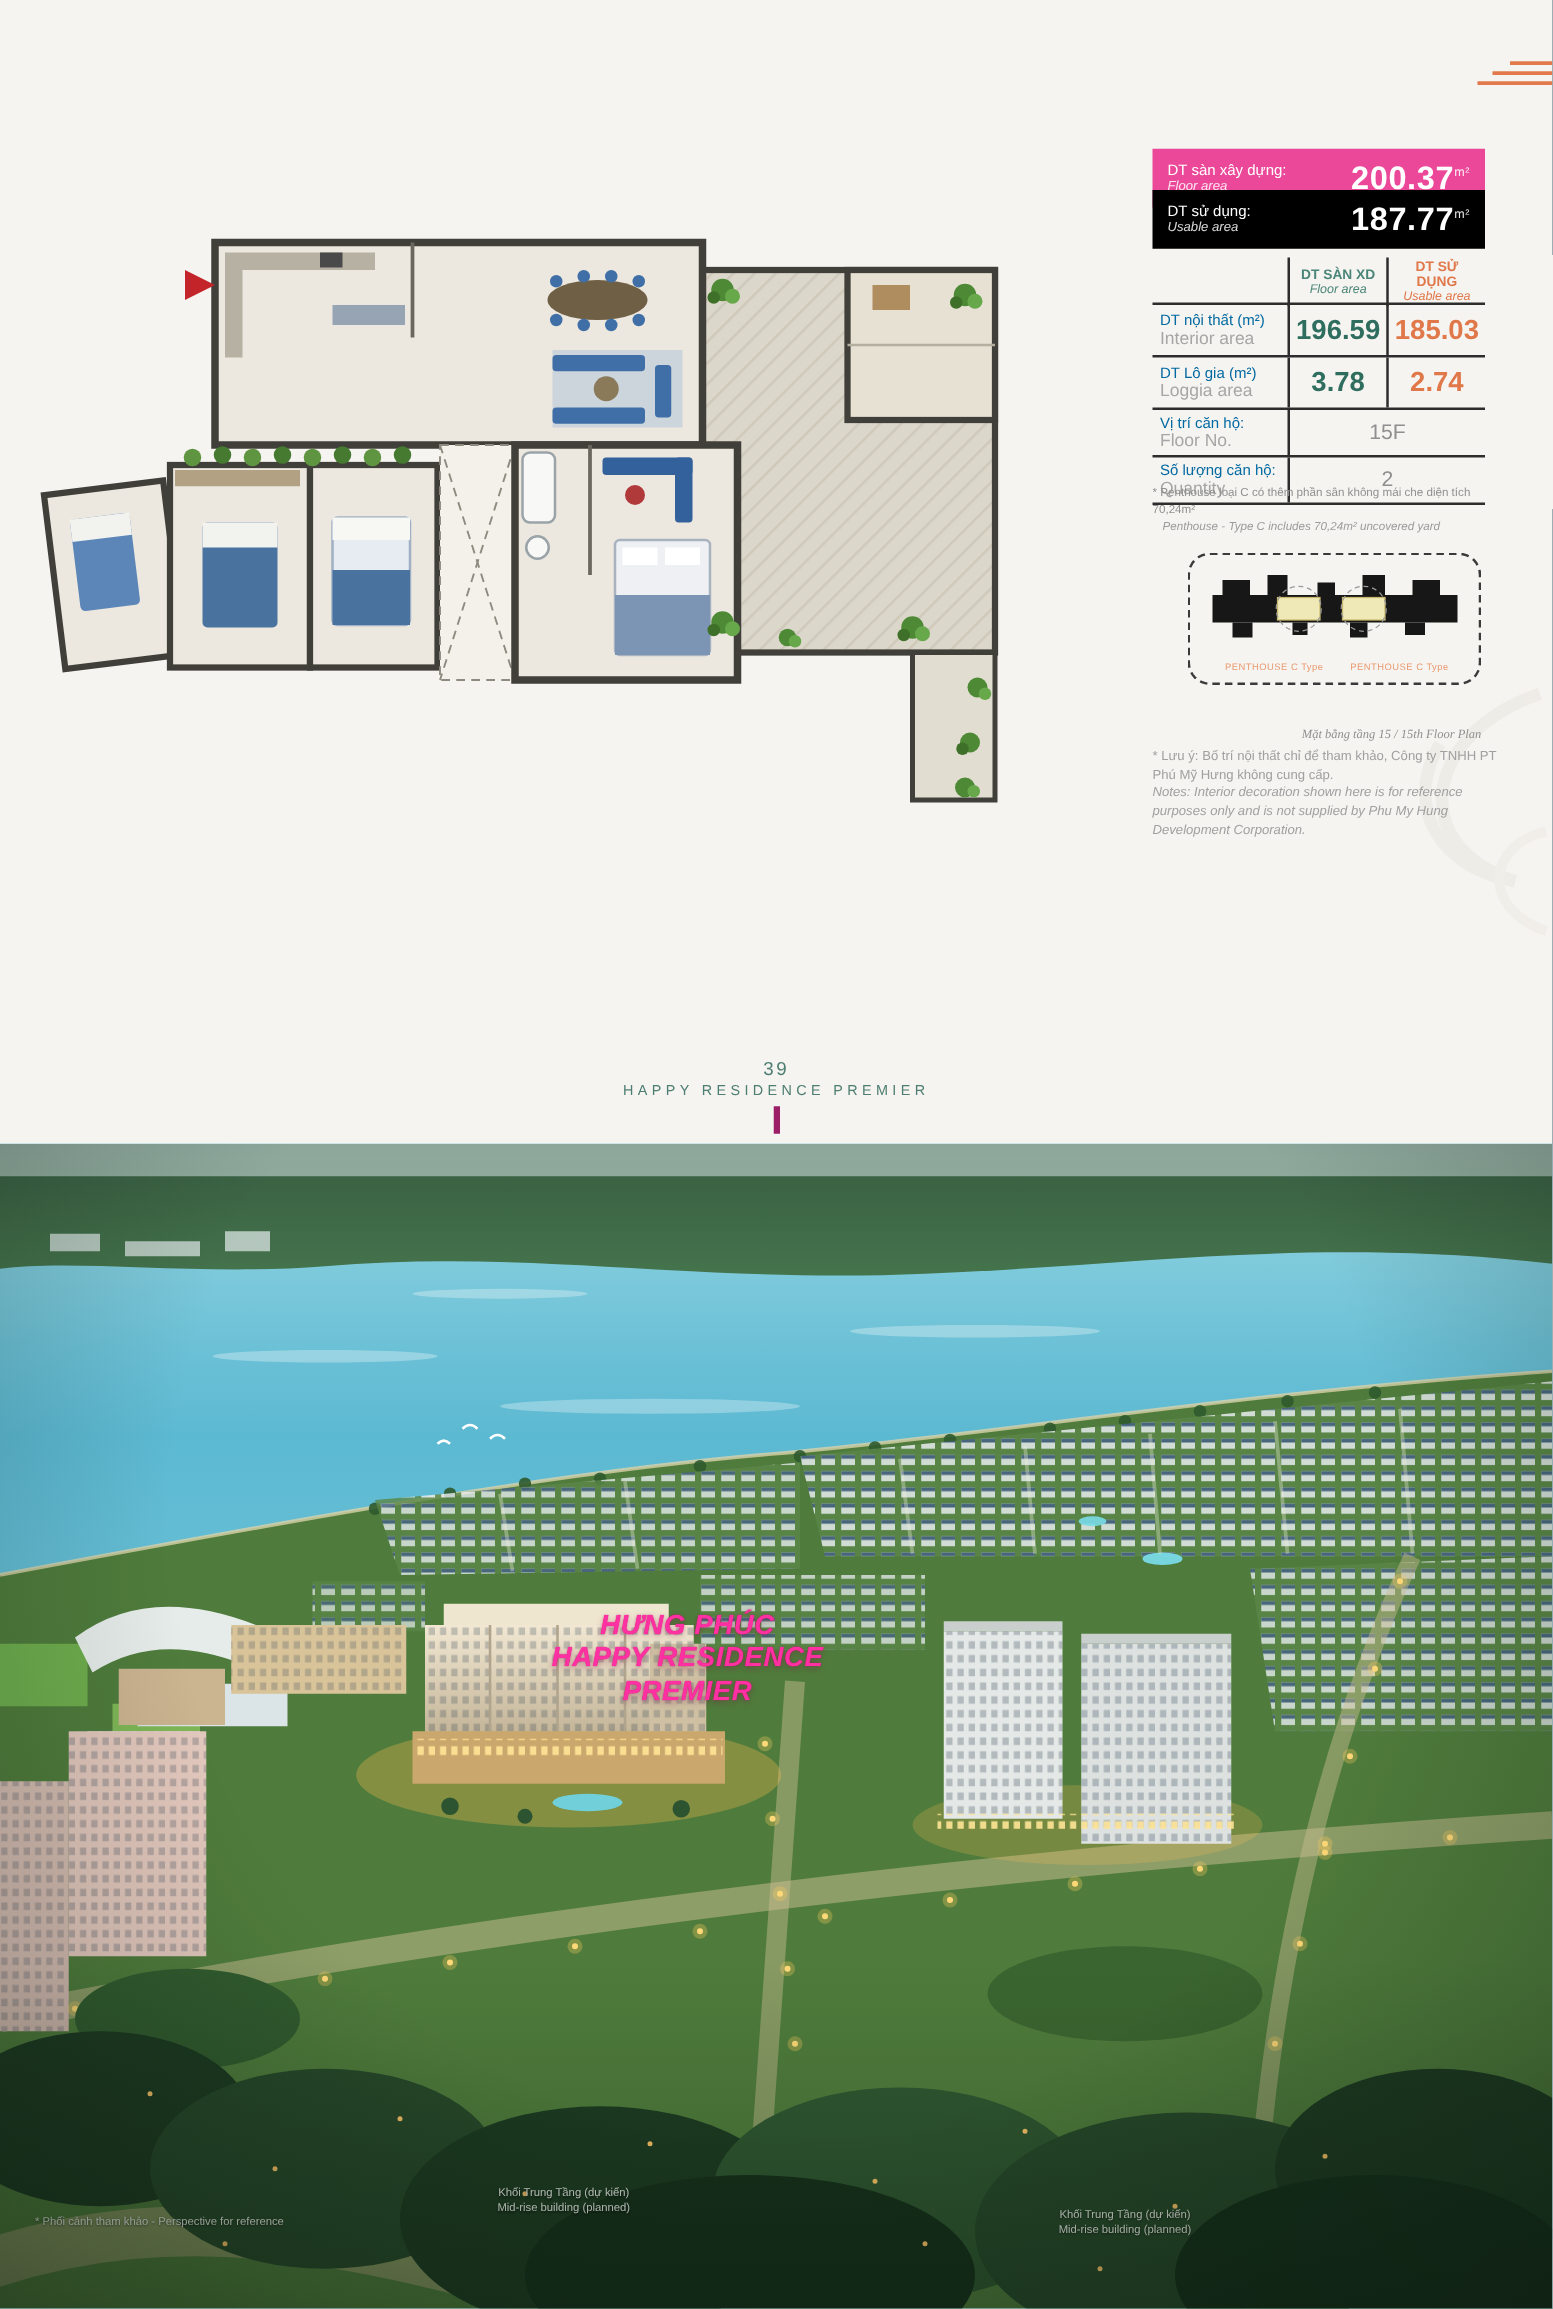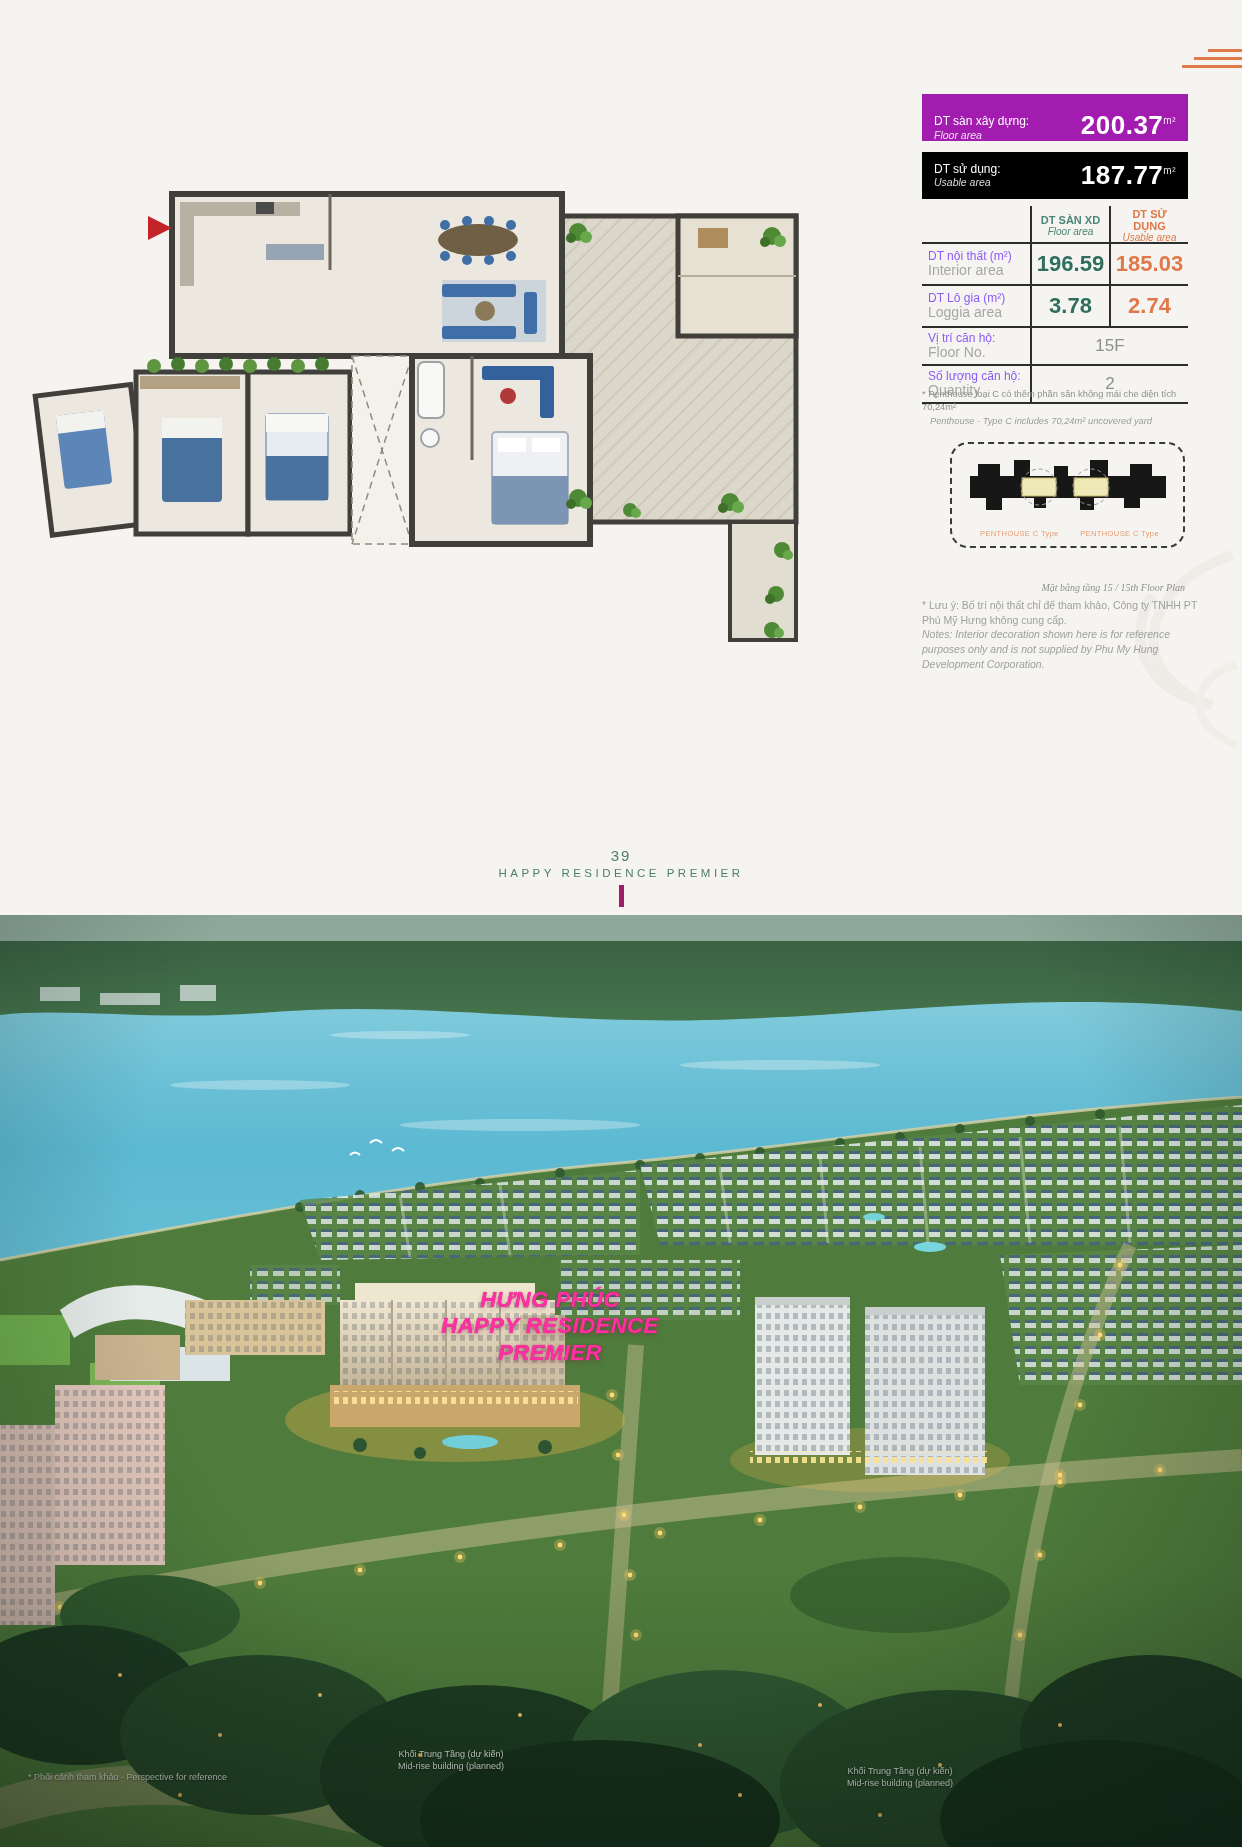--- a/index.html
+++ b/index.html
@@ -11,37 +11,37 @@
   .title .t-main{font-size:38px;letter-spacing:.5px;}
   .title .t-letter{font-size:58px;margin-left:8px;}
   .tlines{position:absolute;top:44px;right:0;width:60px;}
   .tlines i{display:block;height:3px;background:#e2794b;margin:5px 0 0 auto;}
   .tlines i:nth-child(1){width:34px;}
   .tlines i:nth-child(2){width:48px;}
   .tlines i:nth-child(3){width:60px;}
   
   .srow{position:absolute;left:922px;width:266px;height:47px;display:flex;
         align-items:center;justify-content:space-between;padding:0 12px;box-sizing:border-box;color:#fff;}
-  .srow.teal{top:94px;background:#a21caf;align-items:flex-end;}
+  .srow.teal{top:119px;background:#ec4899;}
   .srow.orange{top:152px;background:#000000;}
   .srow .lab{line-height:1.15;}
   .srow .lab .vi{font-size:12px;}
   .srow .lab .en{font-size:10.5px;font-style:italic;opacity:.85;}
   .srow .val{font-size:26px;font-weight:bold;letter-spacing:.5px;}
   .srow .unit{font-size:10px;font-weight:normal;vertical-align:super;opacity:.9;}
   
   .tbl{position:absolute;left:922px;top:206px;width:266px;}
   .trow{display:grid;grid-template-columns:108px 79px 79px;border-bottom:2px solid #2d2d2d;box-sizing:border-box;}
   .trow.hdr{height:38px;}
   .trow.data{height:42px;}
   .trow.info{height:38px;}
   .cell{display:flex;flex-direction:column;justify-content:center;padding:2px 6px;box-sizing:border-box;line-height:1.1;}
   .cell.vline{border-left:2px solid #2d2d2d;}
   .cell.center{align-items:center;text-align:center;}
-  .lbl-vi{font-size:12px;color:#8b5cf6;}
+  .lbl-vi{font-size:12px;color:#0369a1;}
   .lbl-en{font-size:14px;color:#a6a6a6;}
   .hdr .h-vi{font-size:11px;font-weight:bold;}
   .hdr .h-en{font-size:10px;font-style:italic;}
   .h-teal{color:#4b8578;}
   .h-orange{color:#e0784a;}
   .num{font-size:22px;font-weight:bold;}
   .num.teal{color:#2f6e5f;}
   .num.orange{color:#e0784a;}
   .info-val{font-size:17px;color:#8f8f8f;}
   .span2{grid-column:2/4;}

